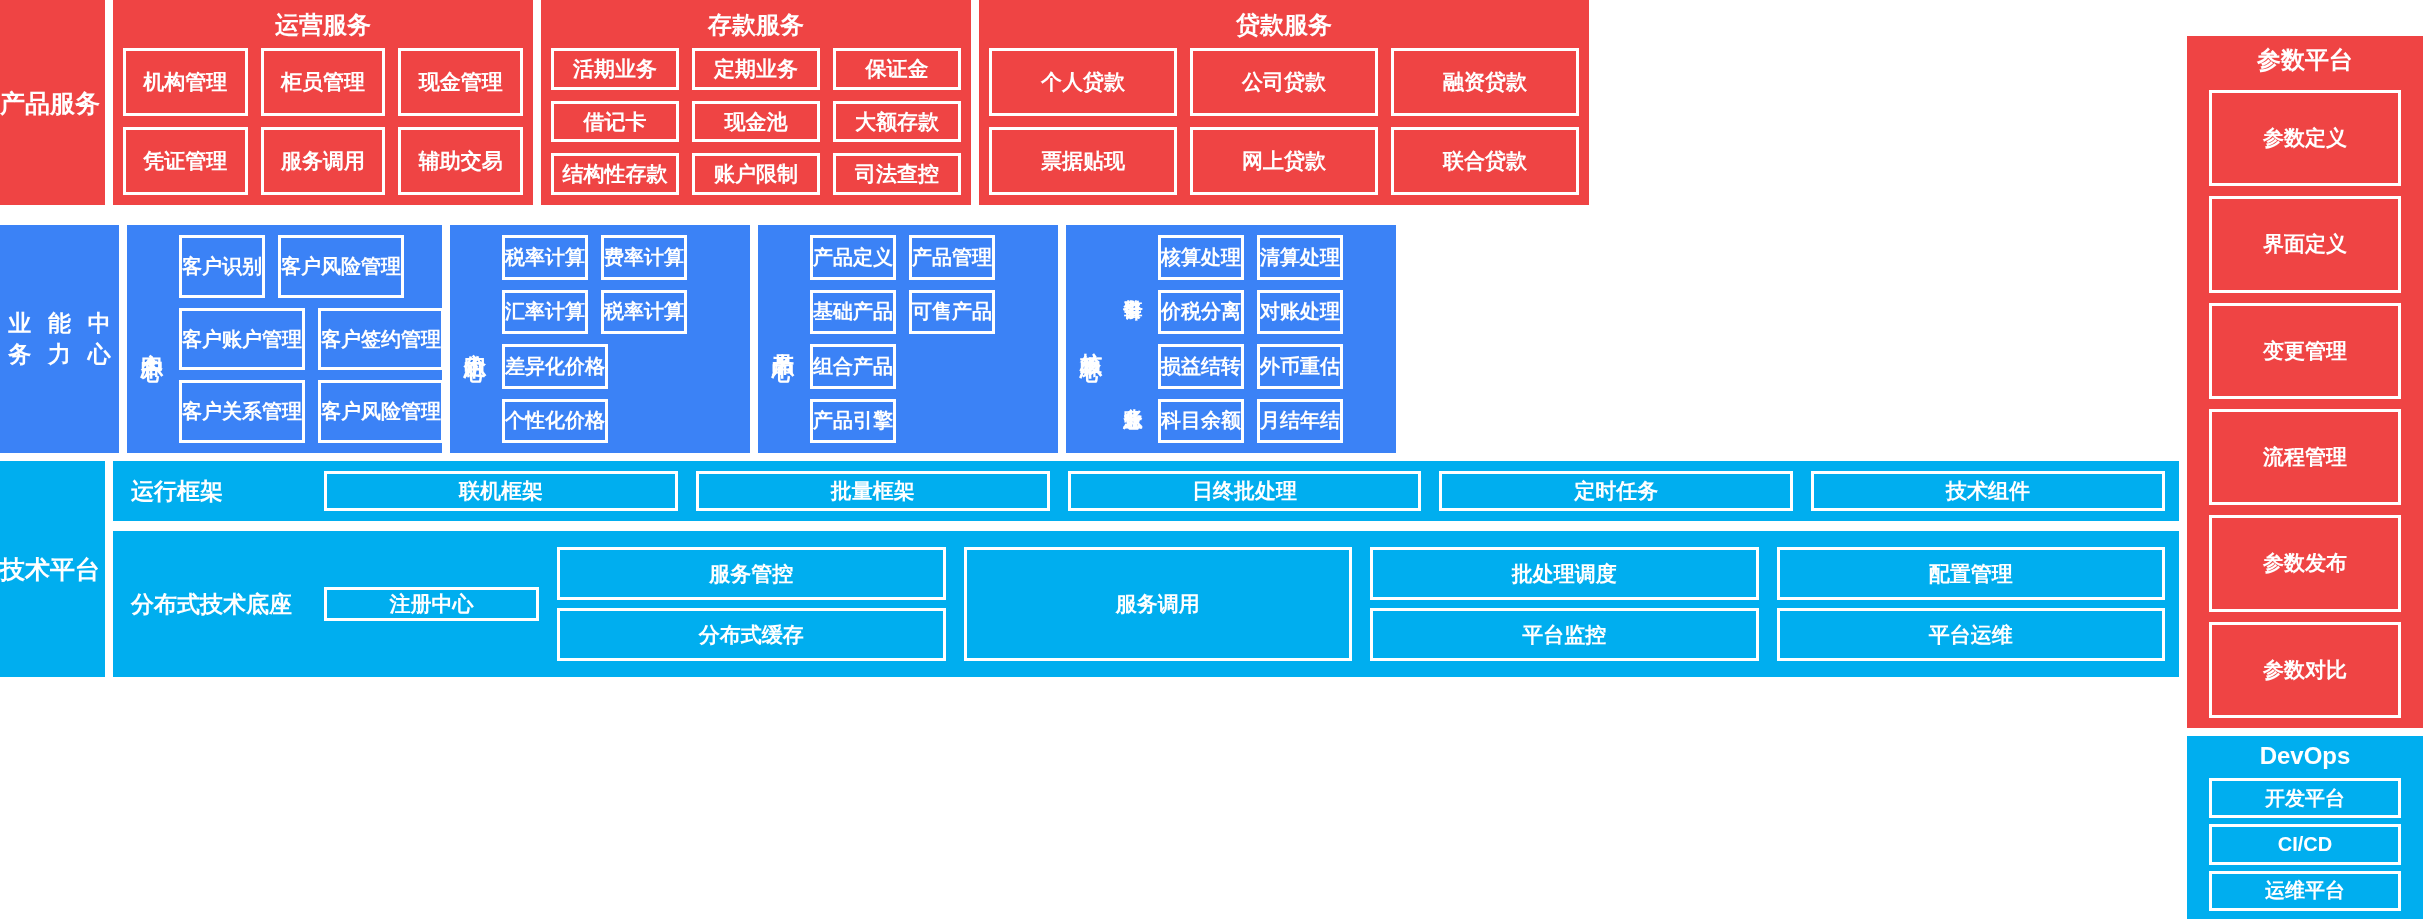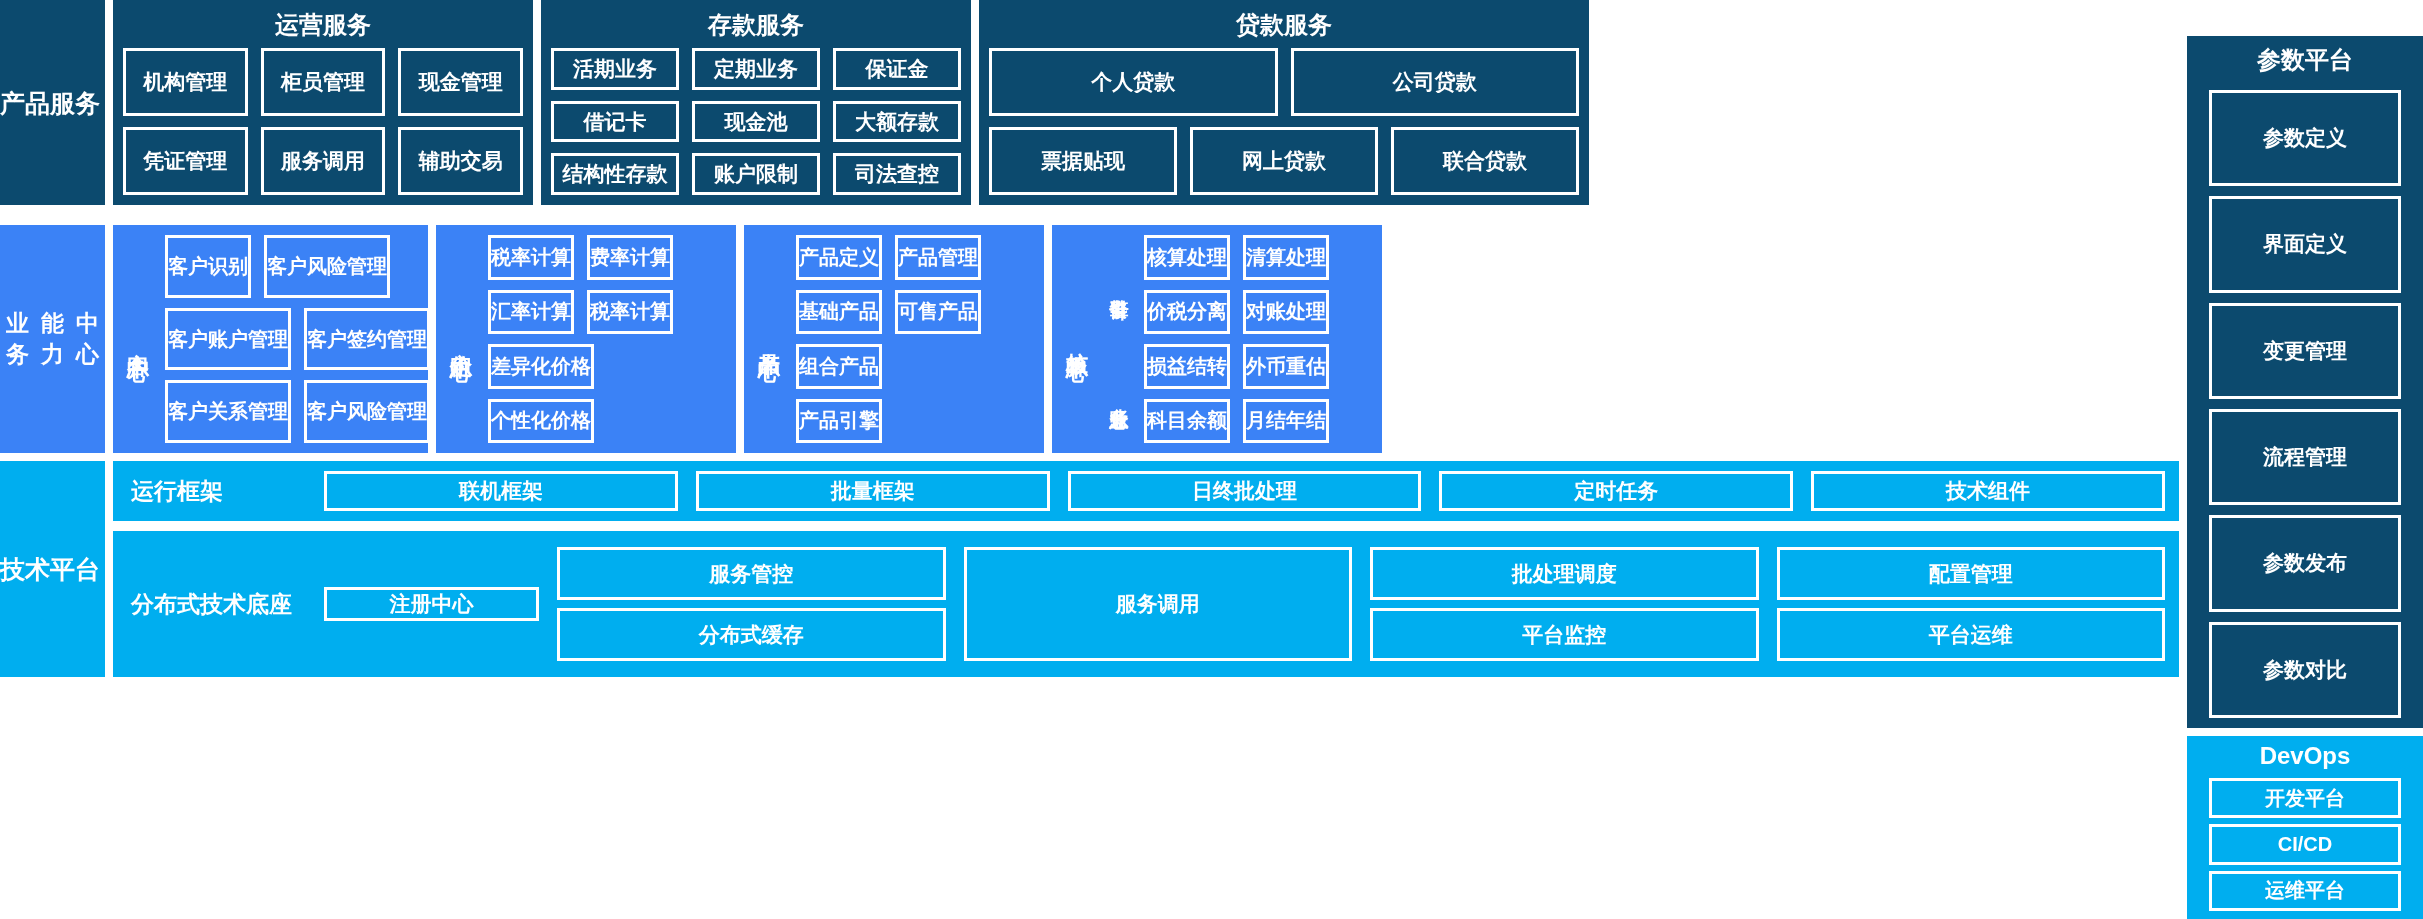--- a/index.html
+++ b/index.html
@@ -70,21 +70,21 @@
     text-orientation: upright;
     letter-spacing: 2px;
     display: flex;
     align-items: center;
     justify-content: center;
     box-sizing: border-box;
     flex: 0 0 auto;
   }
 
   
-  .teal { background: #0c4a6e; }
+  .teal { background: #ef4444; }
   .gray { background: #3b82f6; margin-top: 12px; }
   .blue { background: #00aeef; }
 
   .band-top { height: 205px; }
   .band-top .side-label {
     width: 105px;
     font-size: 25px;
     line-height: 34px;
   }
   .band-top .group { padding: 8px 10px 10px 10px; }
@@ -108,21 +108,21 @@
     font-size: 21px;
     flex: 1 1 0;
   }
   #group-operations { width: 420px; }
   #group-deposit   { width: 430px; }
   #group-loan      { width: 610px; }
 
   
   .band-mid { height: 240px; }
   .band-mid .side-label {
-    width: 105px;
+    width: 119px;
     font-size: 23px;
     line-height: 31px;
   }
   .band-mid .group {
     flex-direction: row;
     padding: 10px 12px 10px 8px;
     gap: 10px;
   }
   .band-mid .vlabel { font-size: 22px; width: 34px; }
   .band-mid .chip { font-size: 20px; }
@@ -292,20 +292,21 @@
         </div>
       </div>
     </div>
 
     <div class="group teal" id="group-loan">
       <div class="group-title">贷款服务</div>
       <div class="grid-rows">
         <div class="grid-row">
           <div class="chip">个人贷款</div>
           <div class="chip">公司贷款</div>
+          <div class="chip">融资贷款</div>
         </div>
         <div class="grid-row">
           <div class="chip">票据贴现</div>
           <div class="chip">网上贷款</div>
           <div class="chip">联合贷款</div>
         </div>
       </div>
     </div>
   </div>
 

